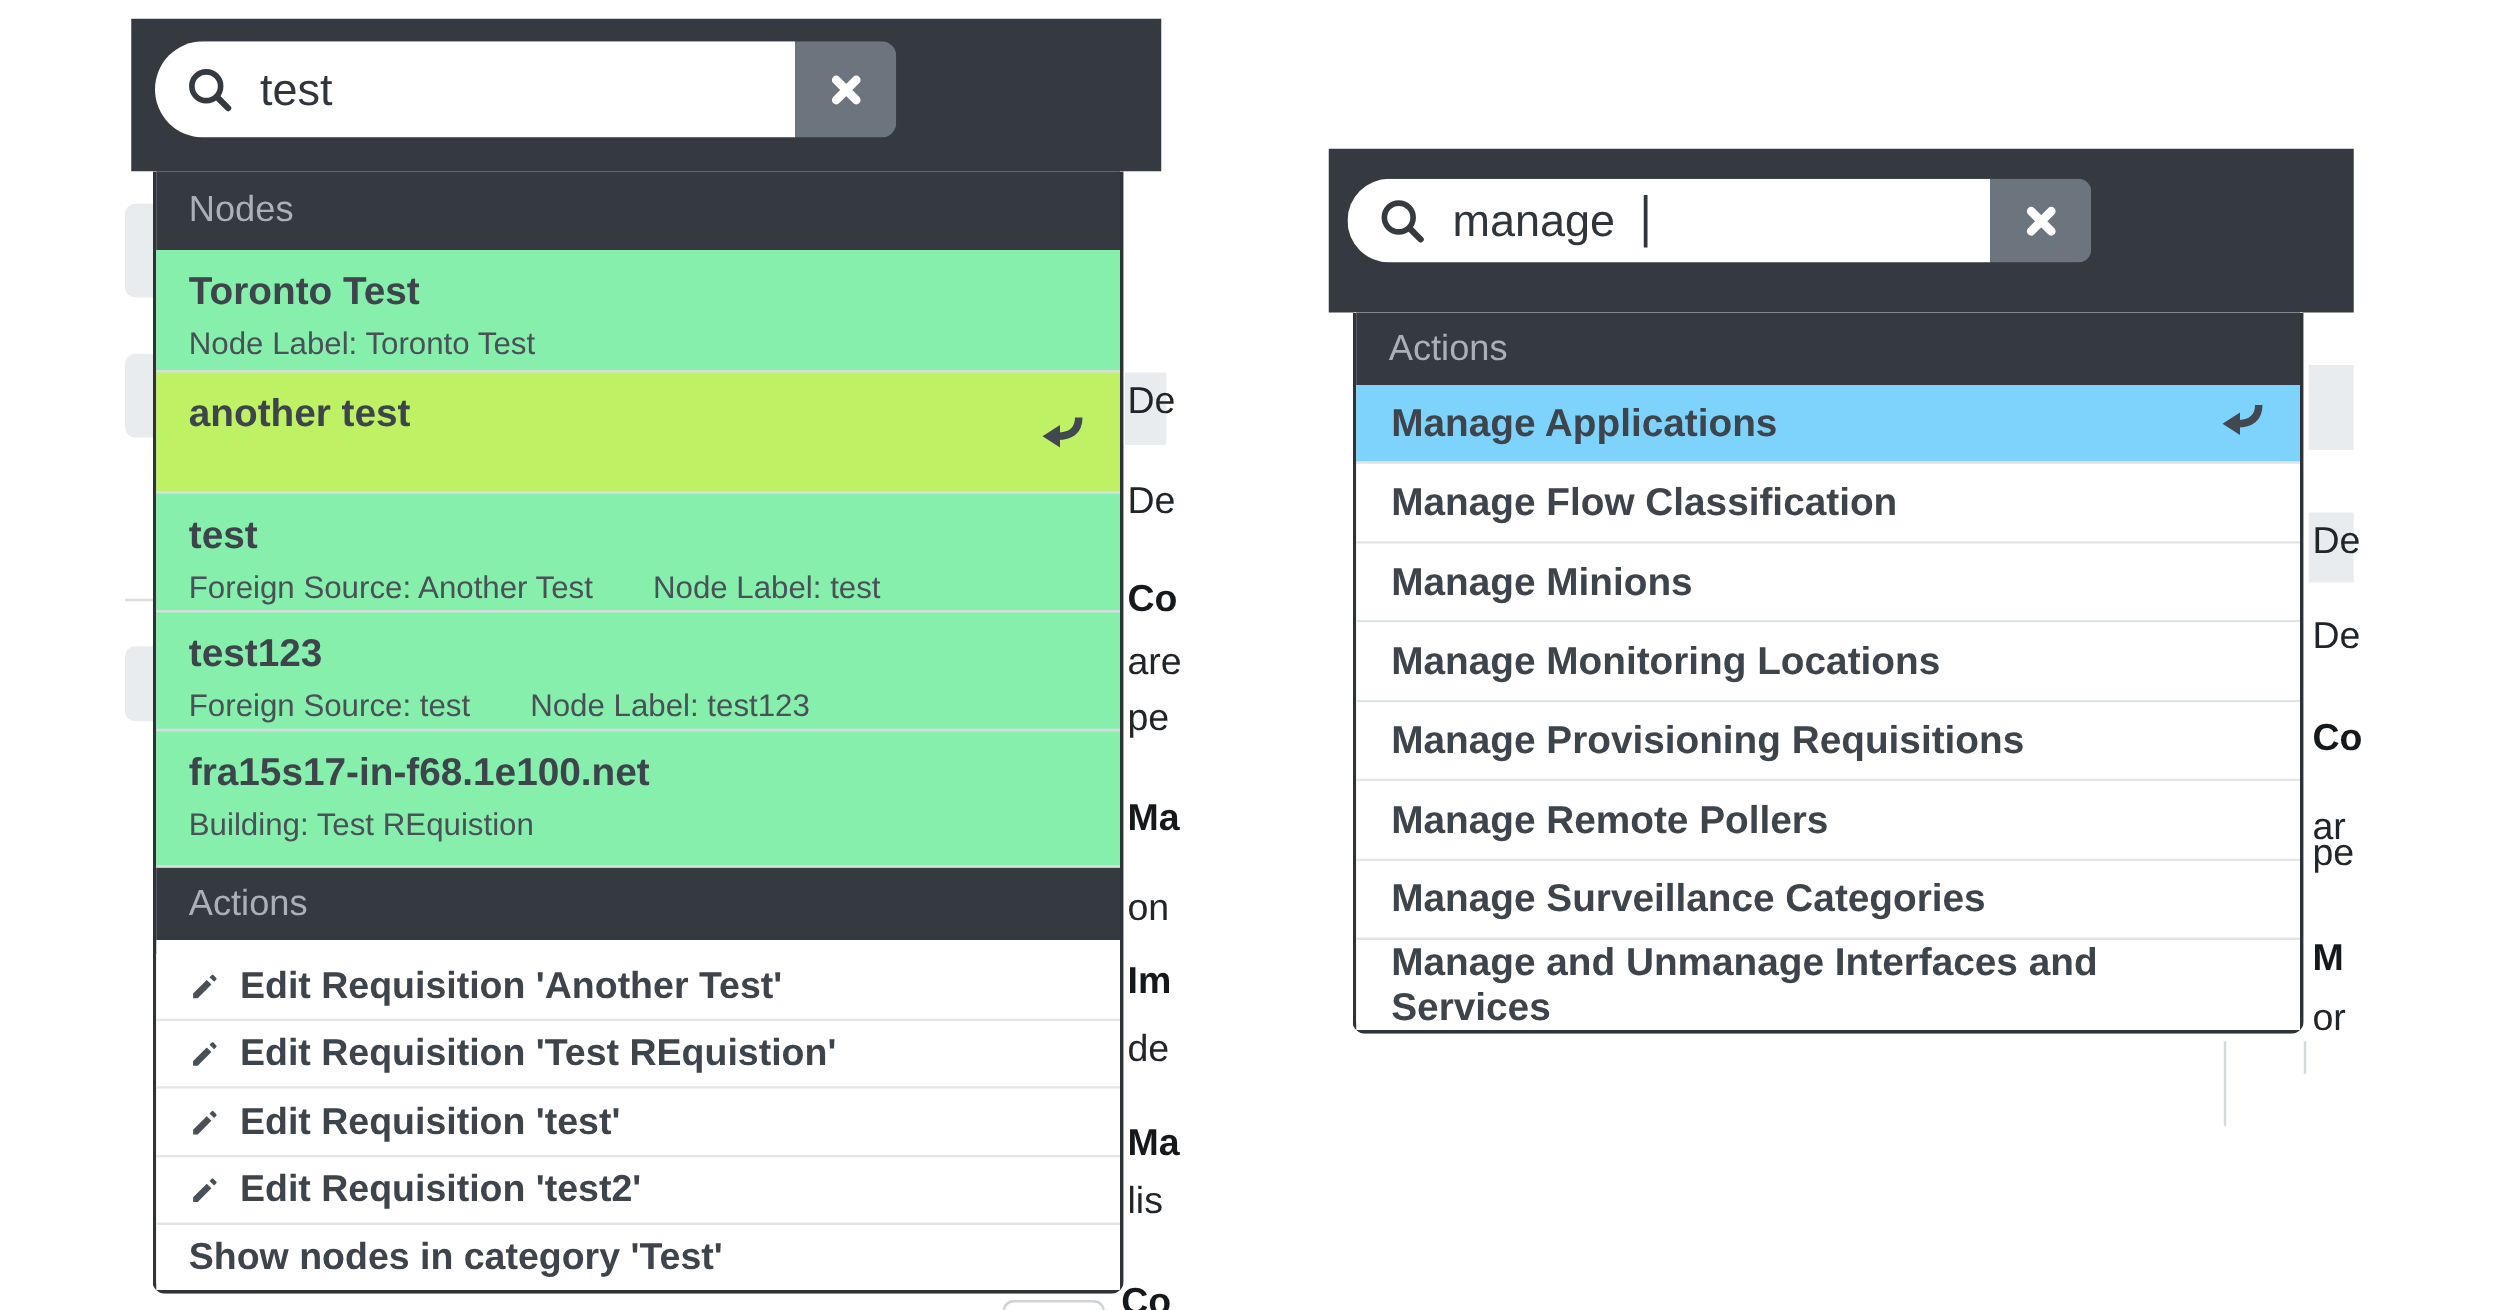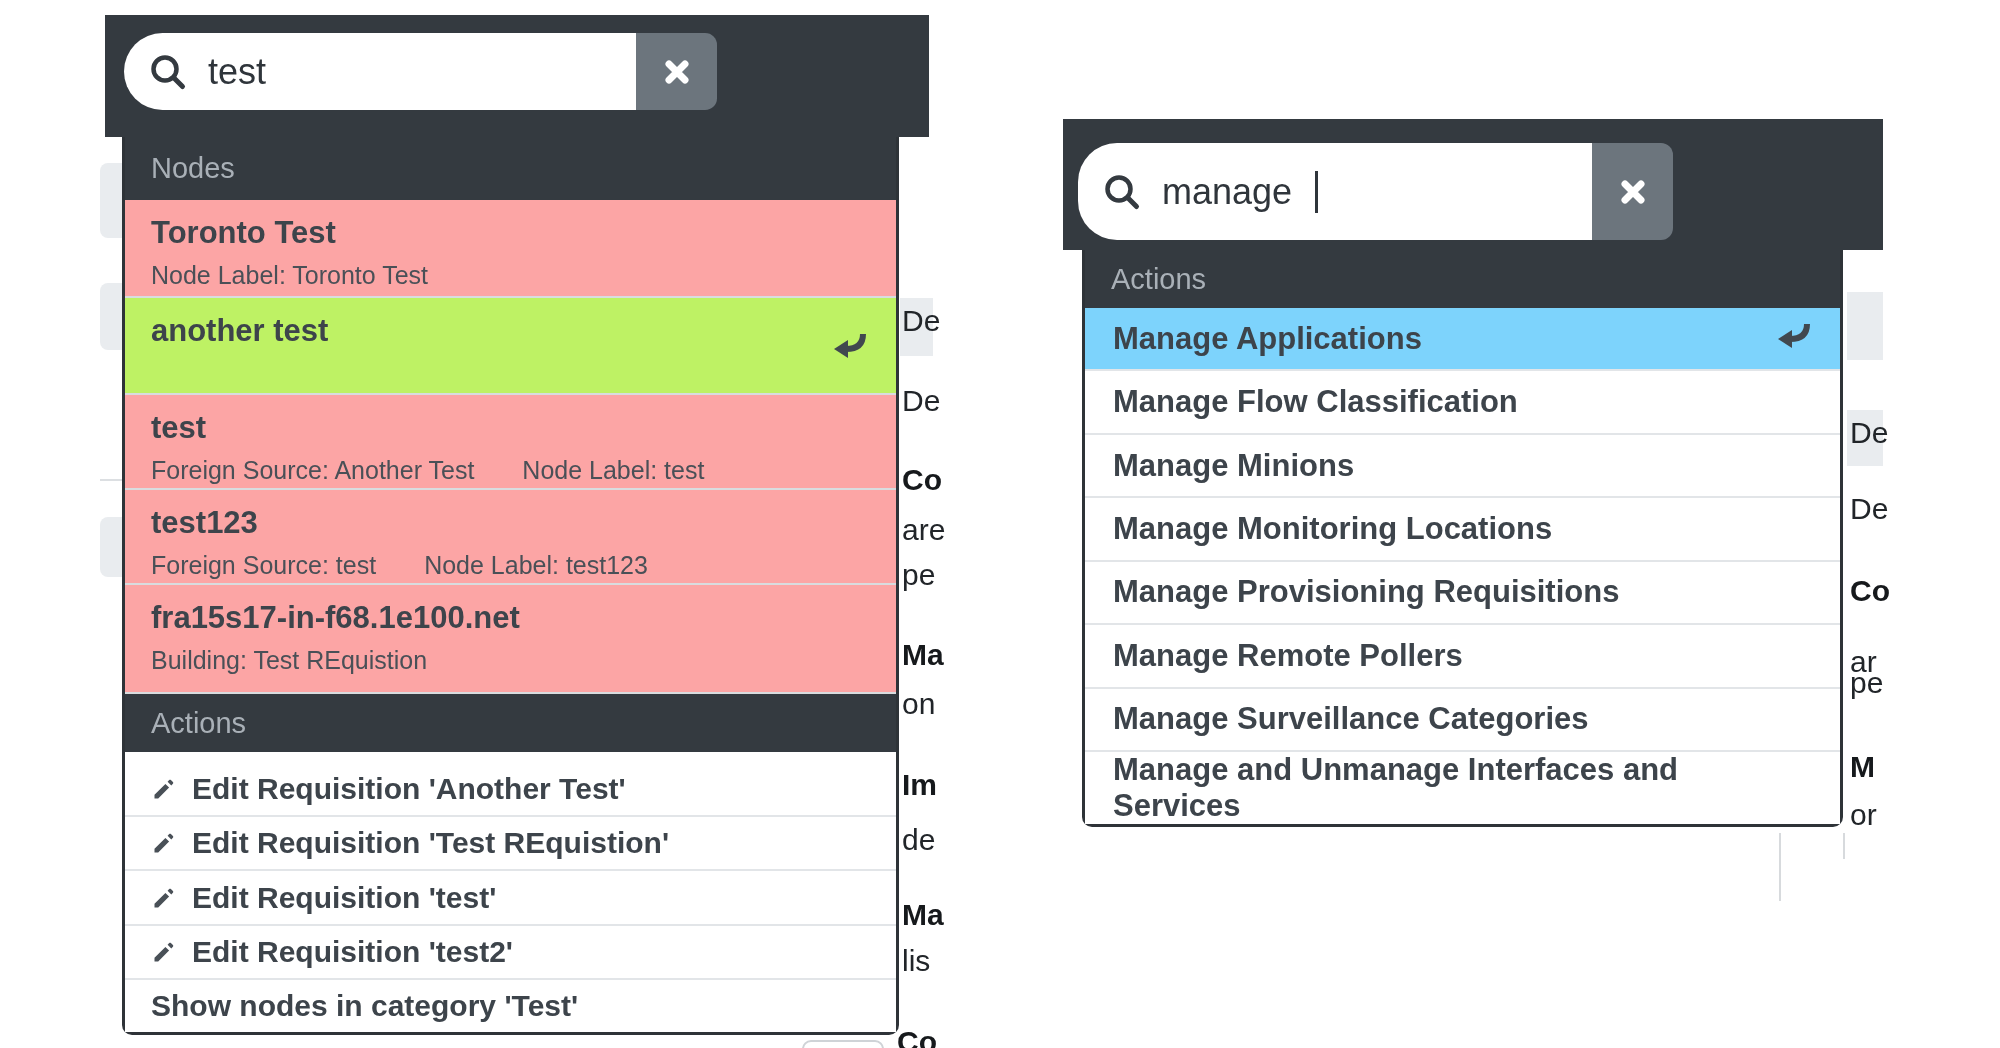--- a/index.html
+++ b/index.html
@@ -28,21 +28,21 @@
                     justify-content:center;cursor:pointer;flex:none;}
 
   
   .dropdown{position:absolute;background:#fff;border:3px solid #2e3338;border-top:none;
             border-radius:0 0 10px 10px;display:flex;flex-direction:column;
             box-sizing:border-box;}
   .band{background:#343a40;color:#a9b0b7;font-size:29px;display:flex;align-items:center;
         padding-left:26px;flex:none;}
   .nodes-list{display:flex;flex-direction:column;flex:none;}
   .node-row{position:relative;box-sizing:border-box;padding:15px 26px 0 26px;
-            border-bottom:2px solid #d9dcdf;background:#fca5a5;}
+            border-bottom:2px solid #d9dcdf;background:#86efac;}
   .node-row.hl{background:#bef264;}
   .node-title{font-size:31px;font-weight:700;color:#3d444b;margin-bottom:10px;line-height:1.15;}
   .node-fields{display:flex;gap:48px;font-size:25px;color:#4a5057;}
   .actions-list{display:flex;flex-direction:column;flex:1;margin-top:11px;}
   .action-row{display:flex;align-items:center;gap:15px;padding:0 26px;
               border-bottom:2px solid #e2e5e8;font-size:30px;font-weight:600;color:#3d444b;
               background:#fff;flex:1;position:relative;}
   .action-row:last-child{border-bottom:none;}
   .action-row.hl{background:#7dd3fc;}
   .right-list{display:flex;flex-direction:column;flex:1;}
@@ -62,21 +62,21 @@
       <div class="hline" style="left: 100px; top: 479px; width: 24px; height: 2px;"></div>
       <div class="gband" style="left: 900px; top: 298px; width: 33px; height: 58px;"></div>
       <div class="gband" style="left: 1847px; top: 292px; width: 36px; height: 68px;"></div>
       <div class="gband" style="left: 1847px; top: 410px; width: 36px; height: 56px;"></div>
       <div class="frag" style="left: 902px; top: 306px;">De</div>
       <div class="frag" style="left: 902px; top: 386px;">De</div>
       <div class="frag b" style="left: 902px; top: 465px;">Co</div>
       <div class="frag" style="left: 902px; top: 515px;">are</div>
       <div class="frag" style="left: 902px; top: 560px;">pe</div>
       <div class="frag b" style="left: 902px; top: 640px;">Ma</div>
-      <div class="frag" style="left: 902px; top: 689px;">on</div>
+      <div class="frag" style="left: 902px; top: 712px;">on</div>
       <div class="frag b" style="left: 902px; top: 770px;">Im</div>
       <div class="frag" style="left: 902px; top: 825px;">de</div>
       <div class="frag b" style="left: 902px; top: 900px;">Ma</div>
       <div class="frag" style="left: 902px; top: 946px;">lis</div>
       <div class="frag b" style="left: 897px; top: 1027px;">Co</div>
       <div class="frag" style="left: 1850px; top: 418px;">De</div>
       <div class="frag" style="left: 1850px; top: 494px;">De</div>
       <div class="frag b" style="left: 1850px; top: 576px;">Co</div>
       <div class="frag" style="left: 1850px; top: 647px;">ar</div>
       <div class="frag" style="left: 1850px; top: 668px;">pe</div>
@@ -191,21 +191,21 @@
           </span>
           <span>Edit Requisition 'test2'</span>
         </div>
         <div class="action-row">
           <span>Show nodes in category 'Test'</span>
         </div>
       </div>
   </div>
 
   <div class="hdr" style="left:1063px;top:119px;width:820px;height:131px;">
-    <div class="searchbar" style="left:15px;top:24px;width:595px;height:97px;">
+    <div class="searchbar" style="left:15px;top:24px;width:595px;height:67px;">
       <div class="field" role="textbox" aria-label="search">
         <span style="display:flex;">
           <svg width="38" height="38" viewBox="0 0 38 38">
             <circle cx="16" cy="16" r="11.5" fill="none" stroke="#343a40" stroke-width="4.5"></circle>
             <line x1="25" y1="25" x2="33.5" y2="33.5" stroke="#343a40" stroke-width="5" stroke-linecap="round"></line>
           </svg>
         </span>
         <span class="sq">manage</span>
           <span class="caret"></span>
       </div>

